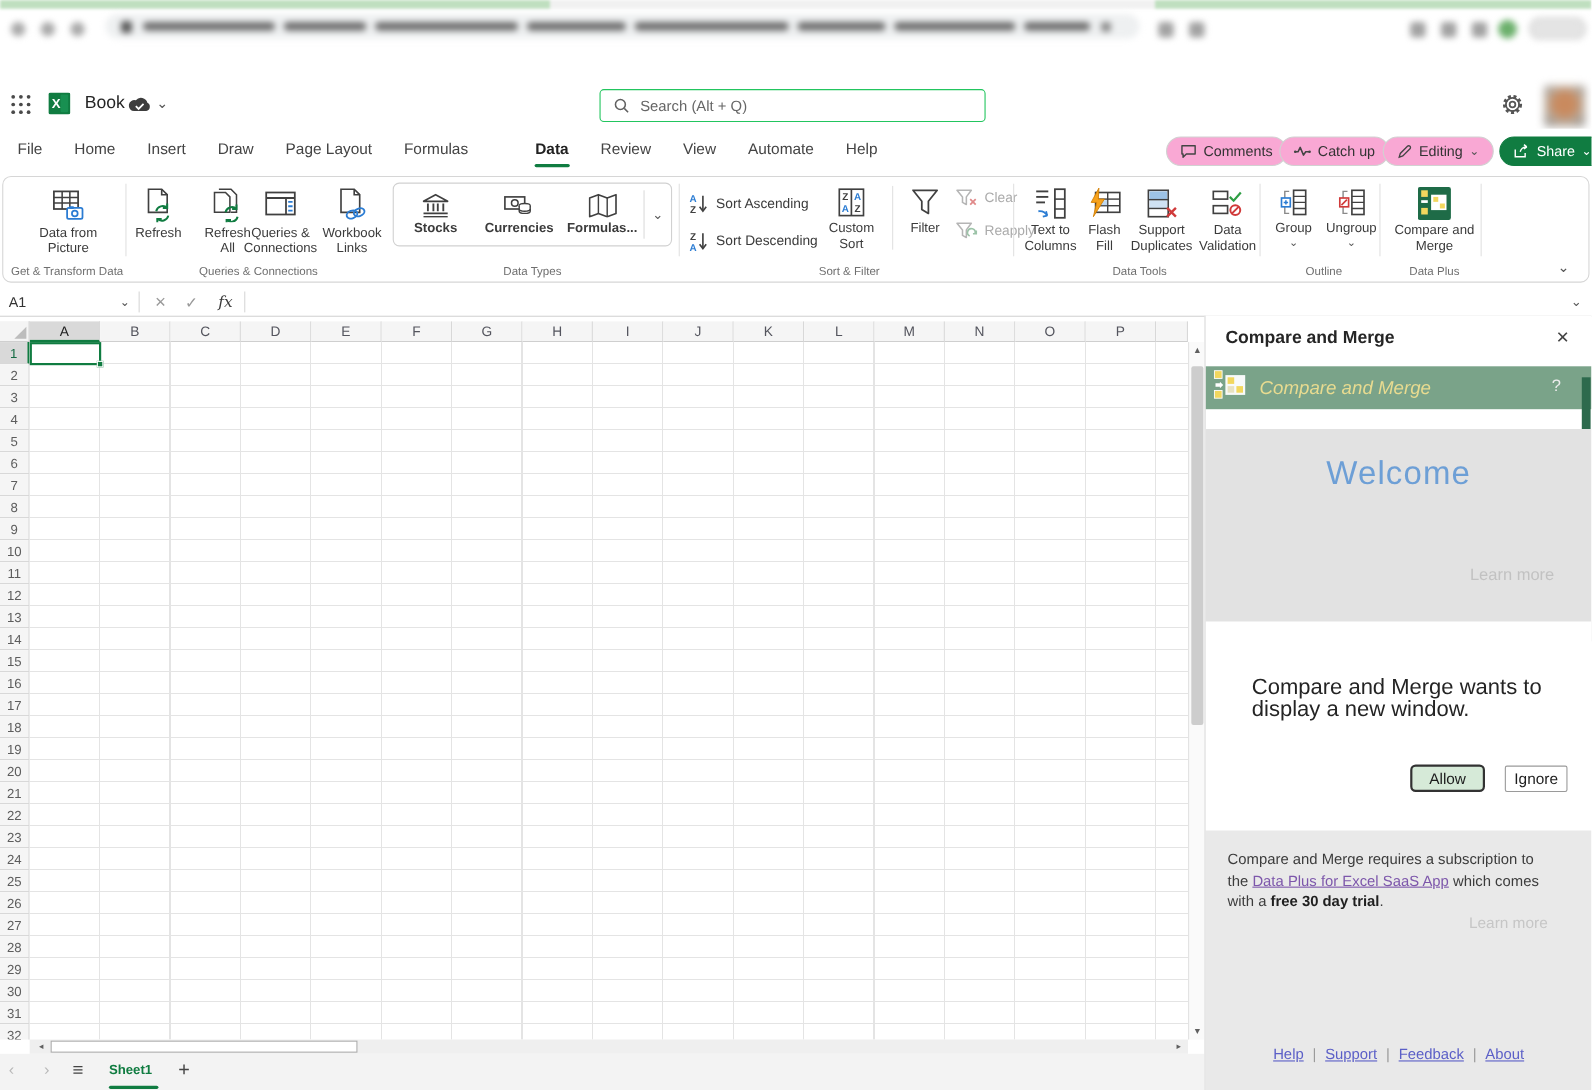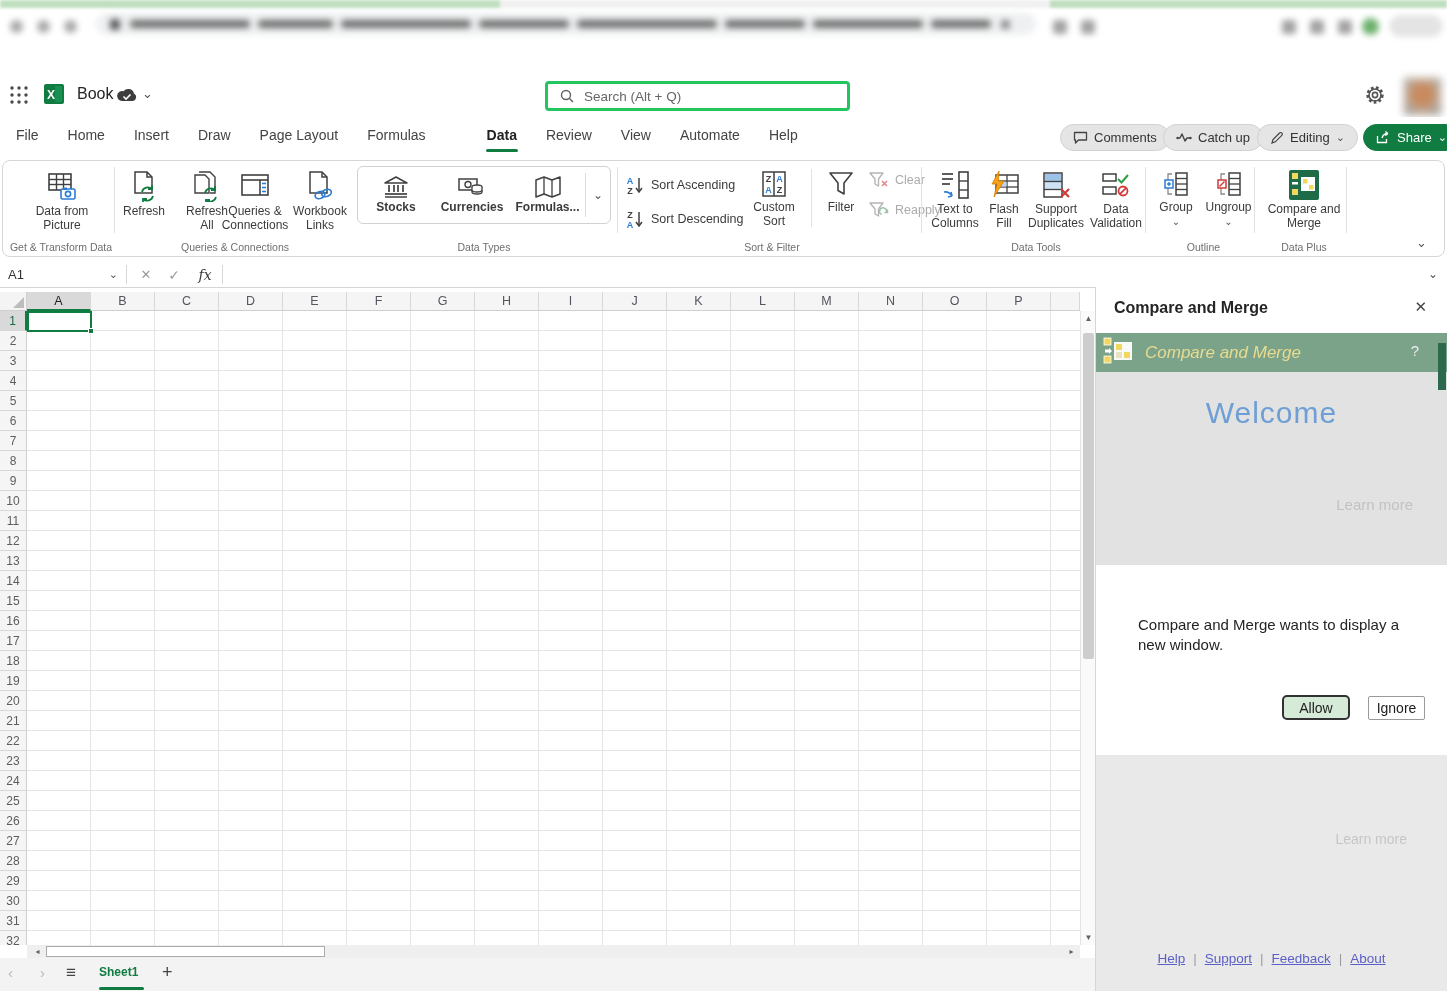--- a/index.html
+++ b/index.html
@@ -19,34 +19,34 @@
   .bav { position:absolute; top:10px; width:17px; height:17px; border-radius:50%; background:#6cb06c; }
   .bpill { position:absolute; top:8px; width:52px; height:20px; border-radius:10px; background:#e4e4e4; border:1px solid #c9c9c9; }
 
   
   .xlbar { position:absolute; left:0; top:75px; width:1447px; height:42px; background:#fff; }
   .waffle { position:absolute; left:8px; top:9px; width:22px; height:22px; cursor:pointer; }
   .xlicon { position:absolute; left:44px; top:9px; width:20px; height:20px; }
   .doctitle { position:absolute; left:77px; top:10px; font-size:16px; color:#252525; }
   .cloudic { position:absolute; left:116px; top:12px; }
   .titlechev { position:absolute; left:142px; top:11px; font-size:13px; color:#555; }
-  .searchbox { position:absolute; left:545px; top:6px; width:305px; height:30px; border:3px solid #22c55e; border-radius:4px;
+  .searchbox { position:absolute; left:545px; top:6px; width:351px; height:30px; border:1px solid #22c55e; border-radius:4px;
     background:#fff; display:flex; align-items:center; padding-left:12px; gap:10px; }
   .searchph { font-size:13.5px; color:#666; }
   .gearbtn { position:absolute; left:1364px; top:9px; width:22px; height:22px; }
   .avatar { position:absolute; left:1404px; top:3px; width:37px; height:37px; border-radius:3px; overflow:hidden;
     background:radial-gradient(circle at 50% 45%, #c98a5e 0 35%, #b9aa9b 60%, #8d8d8d 100%); filter:blur(4px); }
 
   
   .menubar { position:absolute; left:0; top:117px; width:1447px; height:40px; background:#fff; }
   .mtabs { position:absolute; left:15px; top:8px; display:flex; gap:27px; }
   .mtab { font-size:14px; color:#444; position:relative; cursor:pointer; white-space:nowrap; padding:2px 1px; }
   .mtab.active { color:#222; font-weight:bold;margin-left:32px; }
   .mtab.active::after { content:""; position:absolute; left:0; right:0; bottom:-7px; height:3px; background:#107c41; border-radius:2px; }
-  .abtn { position:absolute; top:7px; height:27px; border:1px solid #d1d1d1; border-radius:14px; background:#e5e5e5;
+  .abtn { position:absolute; top:7px; height:27px; border:1px solid #d1d1d1; border-radius:14px; background:#f9a8d4;
     display:flex; align-items:center; gap:6px; padding:0 12px; font-size:13px; color:#333; cursor:pointer; }
   .abtn.green { background:#107c41; border-color:#107c41; color:#fff; }
   .chev { font-size:11px; color:#555; }
   .abtn.green .chev { color:#fff; }
 
   
   .ribbon { position:absolute; left:2px; top:160px; width:1443px; height:97px; background:#fff;
     border:1px solid #d6d6d6; border-radius:8px; }
   .rdiv { position:absolute; top:6px; height:66px; width:1px; background:#e2e2e2; }
   .rgroup { position:absolute; top:0; height:95px; }
@@ -110,26 +110,26 @@
 
   
   .pane { position:absolute; left:1095px; top:287px; width:352px; height:704px; background:#fff; border-left:1px solid #d6d6d6; overflow:hidden; }
   .ptitlebar { position:absolute; left:0; top:0; width:100%; height:46px; background:#fff; }
   .ptitle { position:absolute; left:18px; top:12px; font-size:16px; font-weight:bold; color:#252525; }
   .pclose { position:absolute; right:20px; top:11px; font-size:15px; color:#444; cursor:pointer; }
   .pbanner { position:absolute; left:0; top:46px; width:100%; height:39px; background:#7aa389; display:flex; align-items:center; }
   .pbicon { margin-left:7px; }
   .pbtext { margin-left:10px; font-size:17px; font-style:italic; color:#e8db90; }
   .pbhelp { position:absolute; right:28px; top:9px; font-size:15px; color:#ececec; cursor:pointer; }
-  .pwelcome { position:absolute; left:0; top:85px; width:100%; height:193px; background:#e2e2e2; }
+  .pwelcome { position:absolute; left:0; top:103px; width:100%; height:193px; background:#e2e2e2; }
   .wtitle { position:absolute; left:0; top:24px; width:100%; text-align:center; font-size:30px; font-weight:300; color:#6d9fd6; letter-spacing:1px; }
   .wsub { position:absolute; left:16px; top:72px; width:320px; text-align:center; font-size:17px; color:#97b1d4; line-height:24px; }
   .wlearn { position:absolute; right:34px; top:124px; font-size:15px; color:#c2c2c2; cursor:pointer; }
   .pdialog { position:absolute; left:0; top:278px; width:100%; height:190px; background:#fff; }
-  .dmsg { position:absolute; left:42px; top:50px; width:288px; font-size:15px; color:#242424; line-height:20px; }
+  .dmsg { position:absolute; left:42px; top:50px; width:288px; font-size:20px; color:#242424; line-height:20px; }
   .btn-allow { position:absolute; left:186px; top:130px; width:68px; height:25px; background:#d6ead8; border:2px solid #323232; border-radius:5px;
     font-size:14px; color:#1d1d1d; display:flex; align-items:center; justify-content:center; cursor:pointer; font-family:"Liberation Sans",sans-serif; }
   .btn-ignore { position:absolute; left:272px; top:131px; width:57px; height:24px; background:#fff; border:1px solid #9a9a9a; border-radius:2px;
     font-size:14px; color:#1d1d1d; display:flex; align-items:center; justify-content:center; cursor:pointer; font-family:"Liberation Sans",sans-serif; }
   .psub { position:absolute; left:0; top:468px; width:100%; height:236px; background:#e9e9e9; }
   .subtext { position:absolute; left:20px; top:16px; width:296px; font-size:13.5px; color:#3c3c3c; line-height:19.5px; }
   .sublink { color:#7d57ab; text-decoration:underline; cursor:pointer; }
   .subbold { font-weight:bold; color:#1f1f1f; }
   .sublearn { position:absolute; right:40px; top:76px; font-size:14px; color:#c6c6c6; cursor:pointer; }
   .pfooter { position:absolute; left:0; top:196px; width:100%; text-align:center; font-size:13.5px; }
@@ -645,20 +645,21 @@
     <div class="pwelcome">
       <div class="wtitle">Welcome</div>
       <div class="wlearn">Learn more</div>
     </div>
     <div class="pdialog">
       <div class="dmsg">Compare and Merge wants to display a new window.</div>
       <button class="btn-allow">Allow</button>
       <button class="btn-ignore">Ignore</button>
     </div>
     <div class="psub">
+      <div class="subtext"><span>Compare and Merge requires a subscription to the </span><span class="sublink">Data Plus for Excel SaaS App</span><span> which comes with a </span><span class="subbold">free 30 day trial</span><span>.</span></div>
       <div class="sublearn">Learn more</div>
       <div class="pfooter">
         <span class="flink">Help</span><span class="fsep">|</span><span class="flink">Support</span><span class="fsep">|</span><span class="flink">Feedback</span><span class="fsep">|</span><span class="flink">About</span>
       </div>
     </div>
     <div class="pscrollthumb"></div>
   </div>
 
 </div>
 

